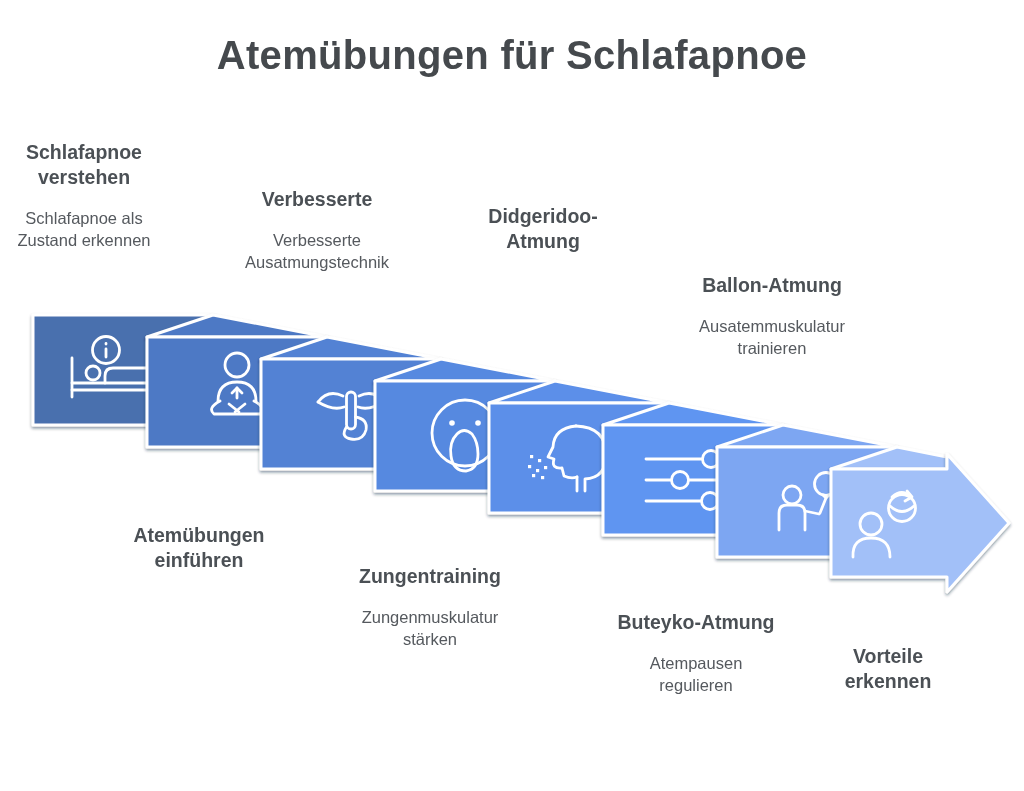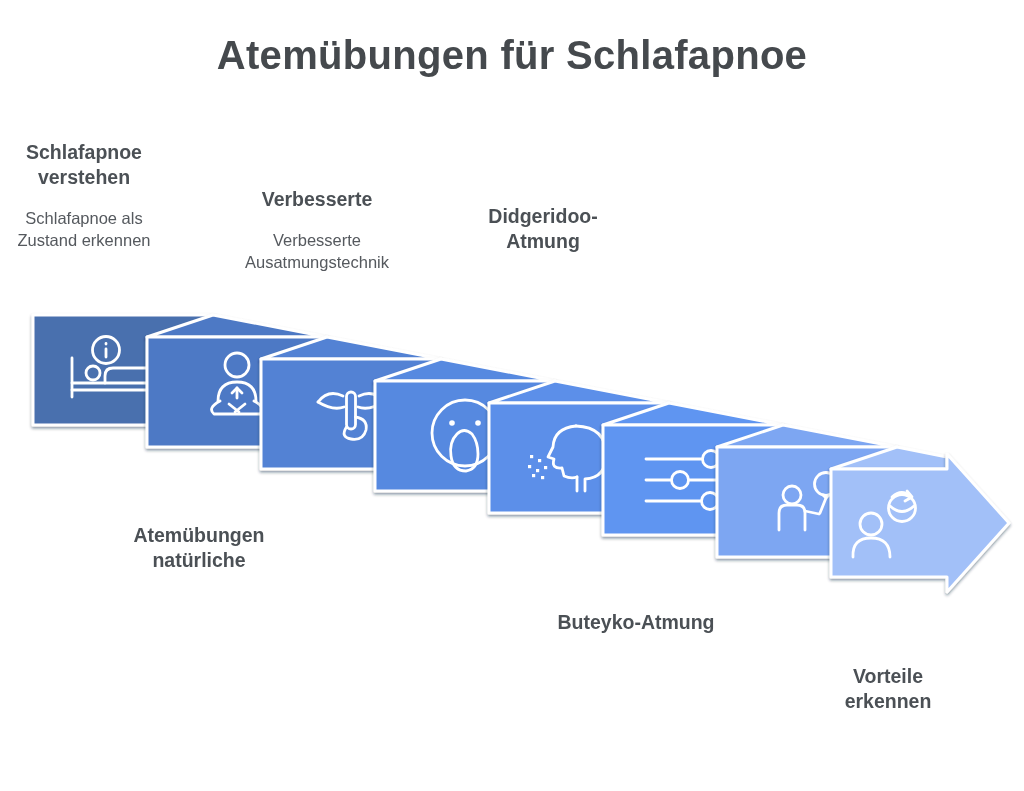--- a/index.html
+++ b/index.html
@@ -142,25 +142,37 @@
   </div>
   <div class="step-label" style="left:317px;top:187px;">
     <h3>Verbesserte</h3>
     <p>Verbesserte
 Ausatmungstechnik</p>
   </div>
   <div class="step-label" style="left:543px;top:204px;">
     <h3>Didgeridoo-
 Atmung</h3>
   </div>
+  <div class="step-label" style="left:772px;top:273px;">
+    <h3>Ballon-Atmung</h3>
+    <p>Ausatemmuskulatur
+trainieren</p>
+  </div>
   <div class="step-label" style="left:199px;top:523px;">
     <h3>Atemübungen
-natürliche</h3>
+einführen</h3>
   </div>
-  <div class="step-label" style="left:636px;top:610px;">
+  <div class="step-label" style="left:430px;top:564px;">
+    <h3>Zungentraining</h3>
+    <p>Zungenmuskulatur
+stärken</p>
+  </div>
+  <div class="step-label" style="left:696px;top:610px;">
     <h3>Buteyko-Atmung</h3>
+    <p>Atempausen
+regulieren</p>
   </div>
-  <div class="step-label" style="left:888px;top:664px;">
+  <div class="step-label" style="left:888px;top:644px;">
     <h3>Vorteile
 erkennen</h3>
   </div>
 
 </div>
 
 </body></html>

